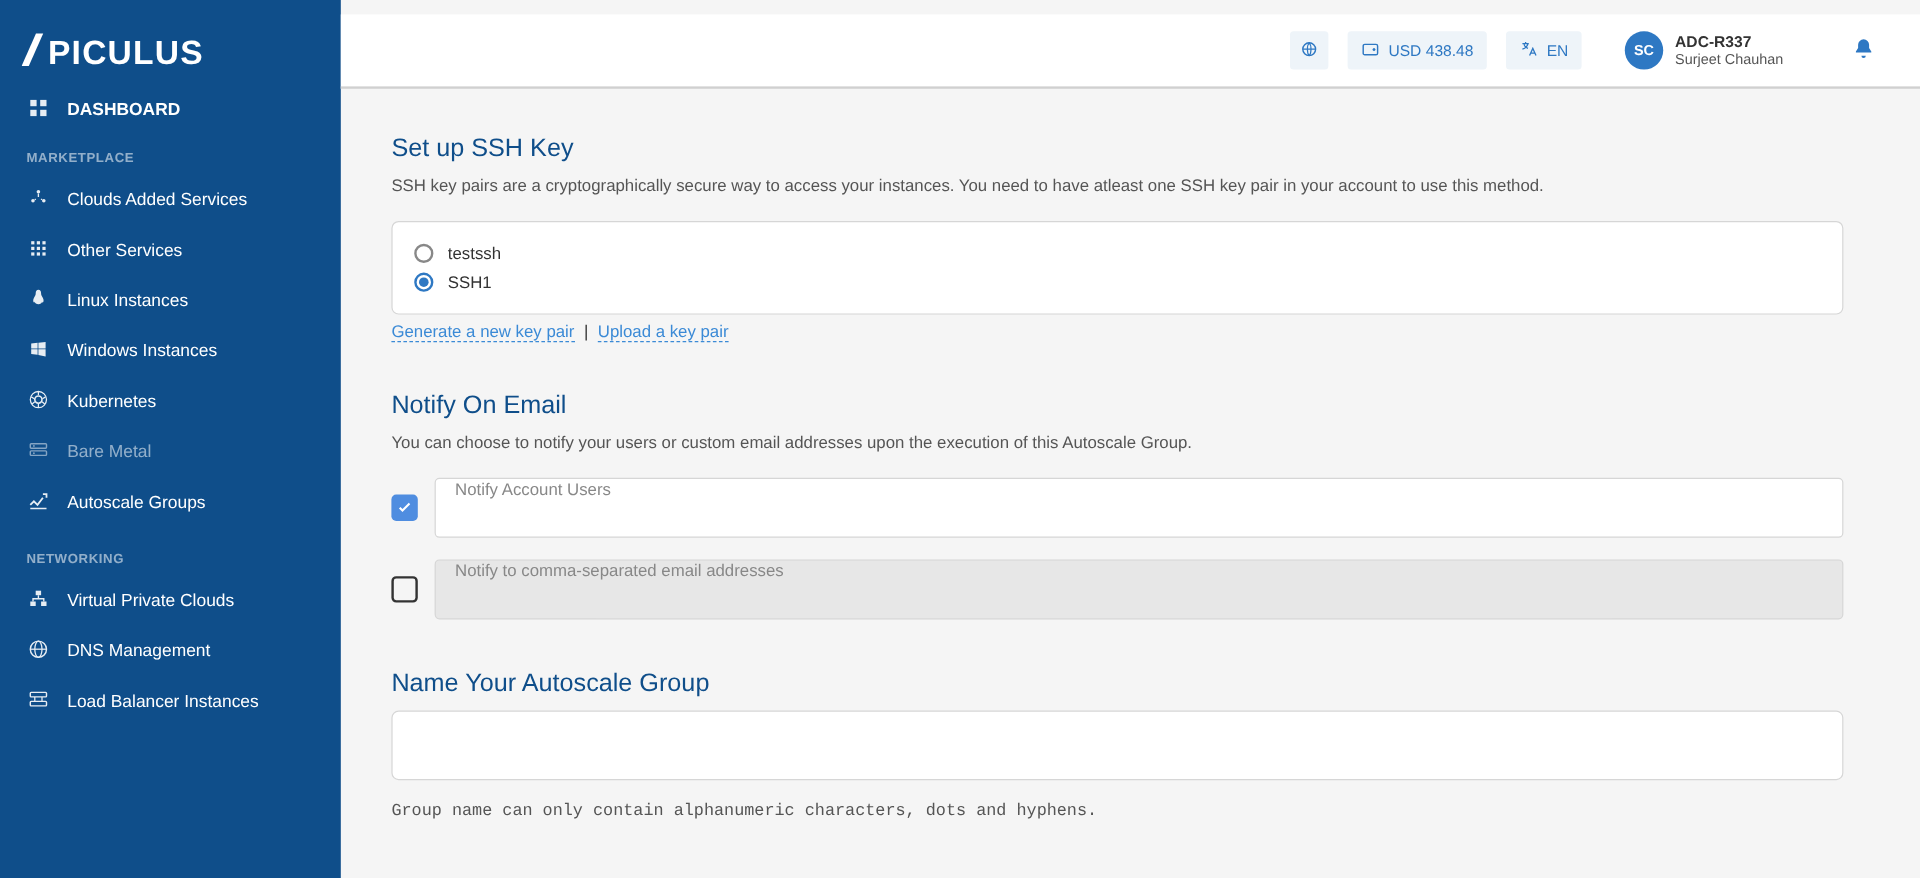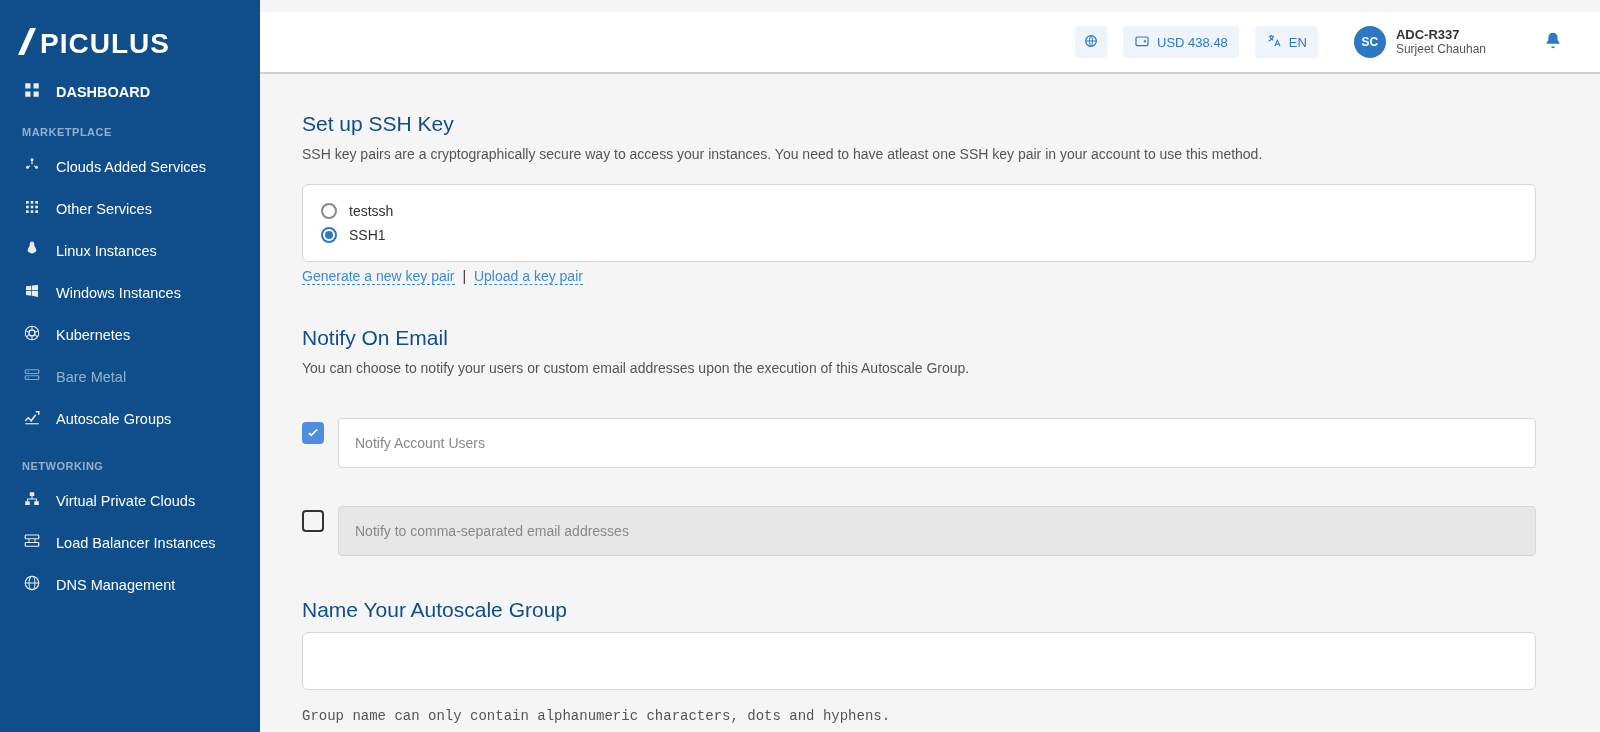--- a/index.html
+++ b/index.html
@@ -1,21 +1,21 @@
 <!DOCTYPE html>
 <html><head>
 <meta charset="utf-8">
 <style>
   * { box-sizing: border-box; margin: 0; padding: 0; }
   html, body { height: 100%; font-family: "Segoe UI", Tahoma, sans-serif; font-size: 14px; color: #222; }
   body { display: flex; background: #f5f5f5; }
 
   
   .sidebar {
-    width: 260px;
+    width: 284px;
     background: #0f4e8a;
     color: #fff;
     display: flex;
     flex-direction: column;
     padding: 25px 0;
     overflow-y: auto;
   }
   .logo {
     color: #fff;
     font-weight: 700;
@@ -154,21 +154,21 @@
   .checkbox.unchecked { border:2px solid #333; background:transparent; }
   .notify-input {
     flex:1;
     height:50px;
     border:1px solid #d6d6d6;
     border-radius:4px;
     background:#fff;
     padding:0 16px;
     font-size:14px;
     color:#888;
-    display:flex; align-items:center;margin-top:20px;
+    display:flex; align-items:flex-start;
   }
   .notify-input.disabled { background:#e7e7e7; }
 
   .big-input {
     width:100%;
     height:58px;
     border:1px solid #d6d6d6;
     border-radius:6px;
     background:#fff;
     padding:0 16px;
@@ -292,36 +292,36 @@
           <rect x="3" y="15" width="6" height="5"></rect>
           <rect x="15" y="15" width="6" height="5"></rect>
           <path d="M12 8v4M12 12H6v3M12 12h6v3" stroke="#fff" stroke-width="1.5" fill="none"></path>
         </svg>
     </span>
     <span>Virtual Private Clouds</span>
   </div>
   <div class="nav-item">
     <span class="nav-icon">
       <svg viewBox="0 0 24 24" width="18" height="18">
+          <circle cx="12" cy="12" r="9" fill="none" stroke="#fff" stroke-width="1.6"></circle>
+          <ellipse cx="12" cy="12" rx="4" ry="9" fill="none" stroke="#fff" stroke-width="1.4"></ellipse>
+          <path d="M3 12h18" stroke="#fff" stroke-width="1.4"></path>
+        </svg>
+    </span>
+    <span>DNS Management</span>
+  </div>
+  <div class="nav-item">
+    <span class="nav-icon">
+      <svg viewBox="0 0 24 24" width="18" height="18">
           <rect x="3" y="4" width="18" height="5" rx="1" fill="none" stroke="#fff" stroke-width="1.6"></rect>
           <rect x="3" y="14" width="18" height="5" rx="1" fill="none" stroke="#fff" stroke-width="1.6"></rect>
           <path d="M8 4v-0M8 9v5M16 9v5" stroke="#fff" stroke-width="1.4"></path>
         </svg>
     </span>
     <span>Load Balancer Instances</span>
-  </div>
-  <div class="nav-item">
-    <span class="nav-icon">
-      <svg viewBox="0 0 24 24" width="18" height="18">
-          <circle cx="12" cy="12" r="9" fill="none" stroke="#fff" stroke-width="1.6"></circle>
-          <ellipse cx="12" cy="12" rx="4" ry="9" fill="none" stroke="#fff" stroke-width="1.4"></ellipse>
-          <path d="M3 12h18" stroke="#fff" stroke-width="1.4"></path>
-        </svg>
-    </span>
-    <span>DNS Management</span>
   </div>
 </aside>
 
 <div class="main">
 
   <div class="topbar">
     <div class="chip" style="padding:0 8px;">
       <span>
         <svg viewBox="0 0 24 24">
             <circle cx="12" cy="12" r="8" fill="none" stroke="currentColor" stroke-width="1.8"></circle>

